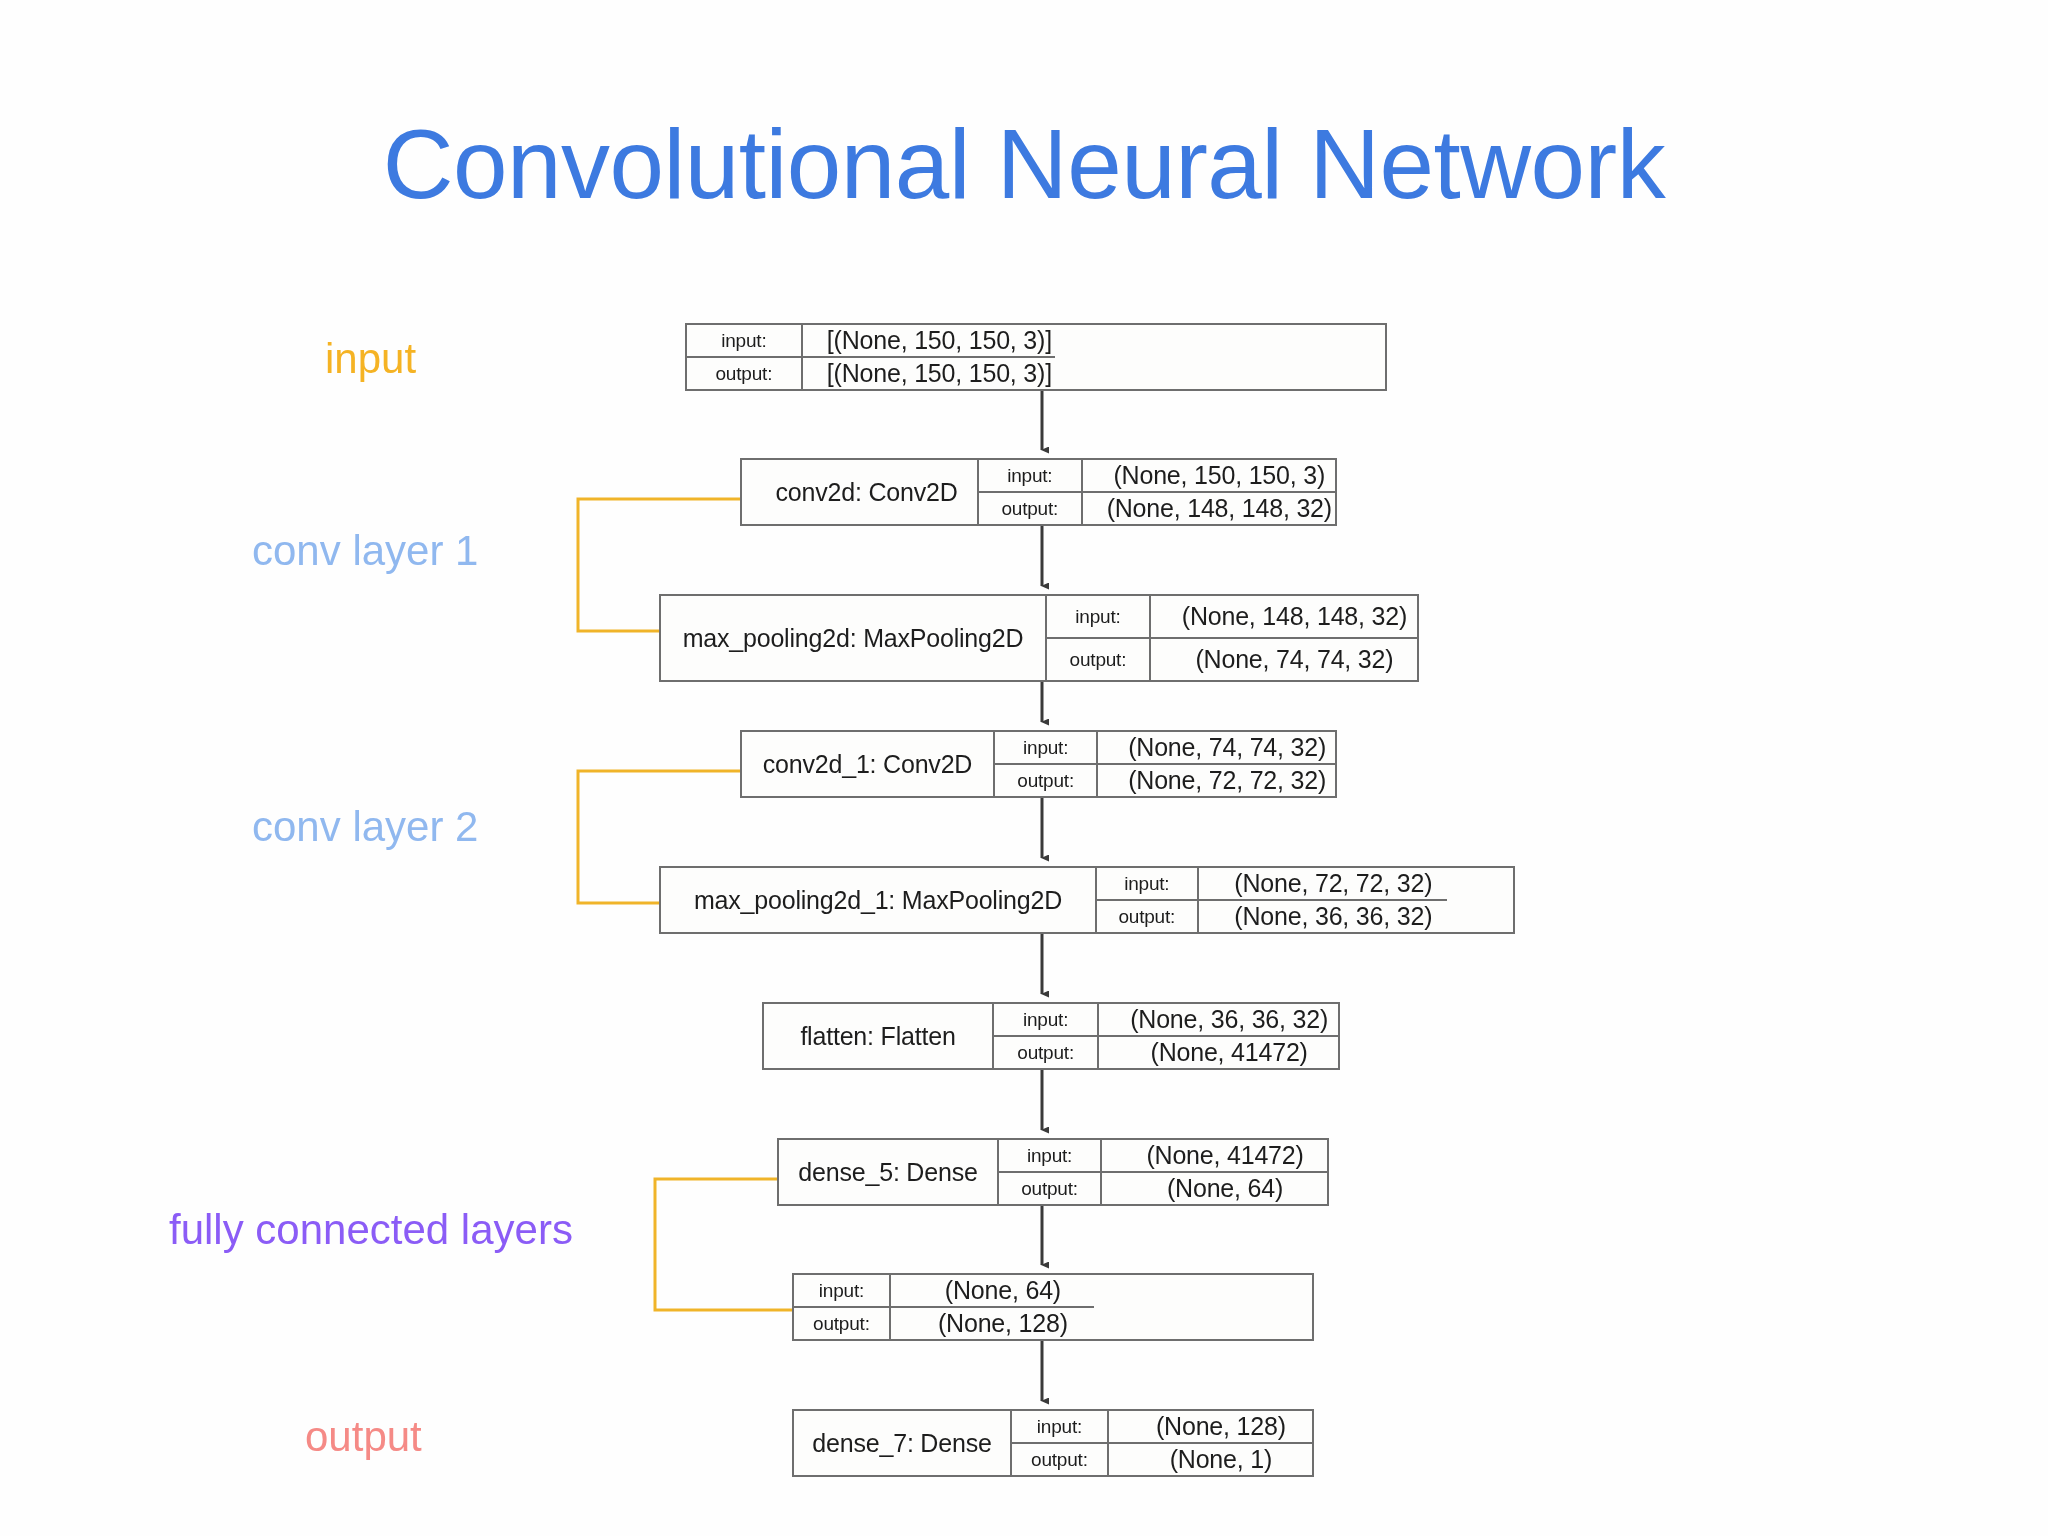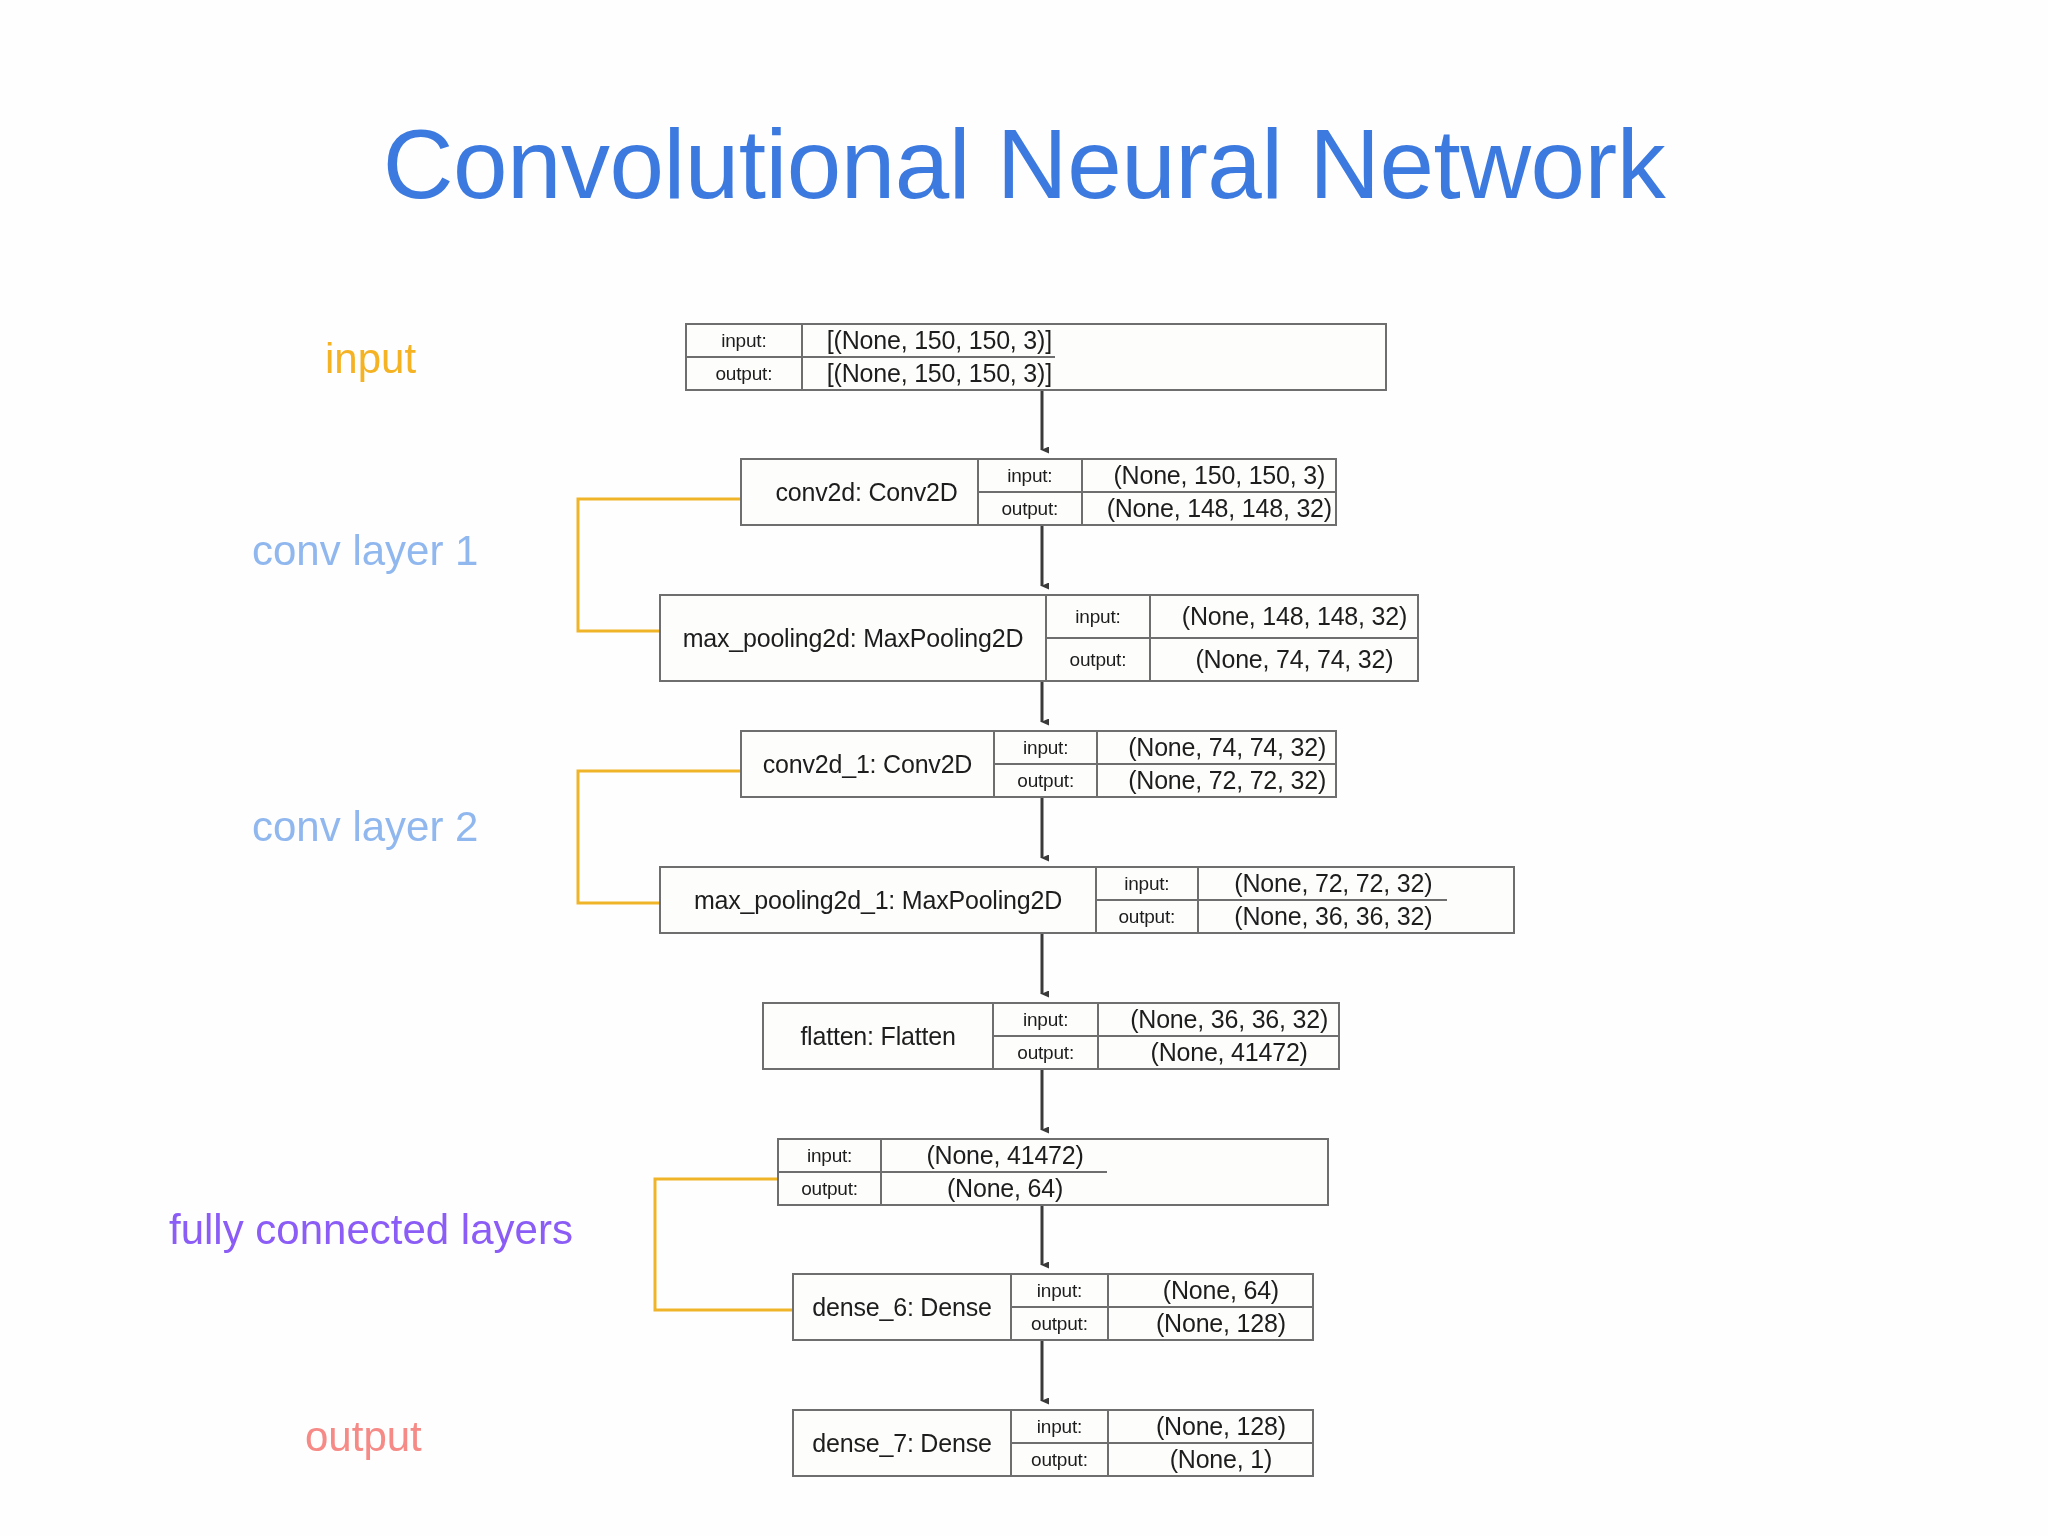--- a/index.html
+++ b/index.html
@@ -279,34 +279,34 @@
       <div class="io-shape">(None, 36, 36, 32)</div>
     </div>
     <div class="io-row">
       <div class="io-label">output:</div>
       <div class="io-shape">(None, 41472)</div>
     </div>
   </div>
 </div>
 
 <div class="node" id="node-6">
+  <div class="name">dense_5: Dense</div>
   <div class="io">
     <div class="io-row top">
       <div class="io-label">input:</div>
       <div class="io-shape">(None, 41472)</div>
     </div>
     <div class="io-row">
       <div class="io-label">output:</div>
       <div class="io-shape">(None, 64)</div>
     </div>
   </div>
 </div>
 
 <div class="node" id="node-7">
-  <div class="name">dense_6: Dense</div>
   <div class="io">
     <div class="io-row top">
       <div class="io-label">input:</div>
       <div class="io-shape">(None, 64)</div>
     </div>
     <div class="io-row">
       <div class="io-label">output:</div>
       <div class="io-shape">(None, 128)</div>
     </div>
   </div>

